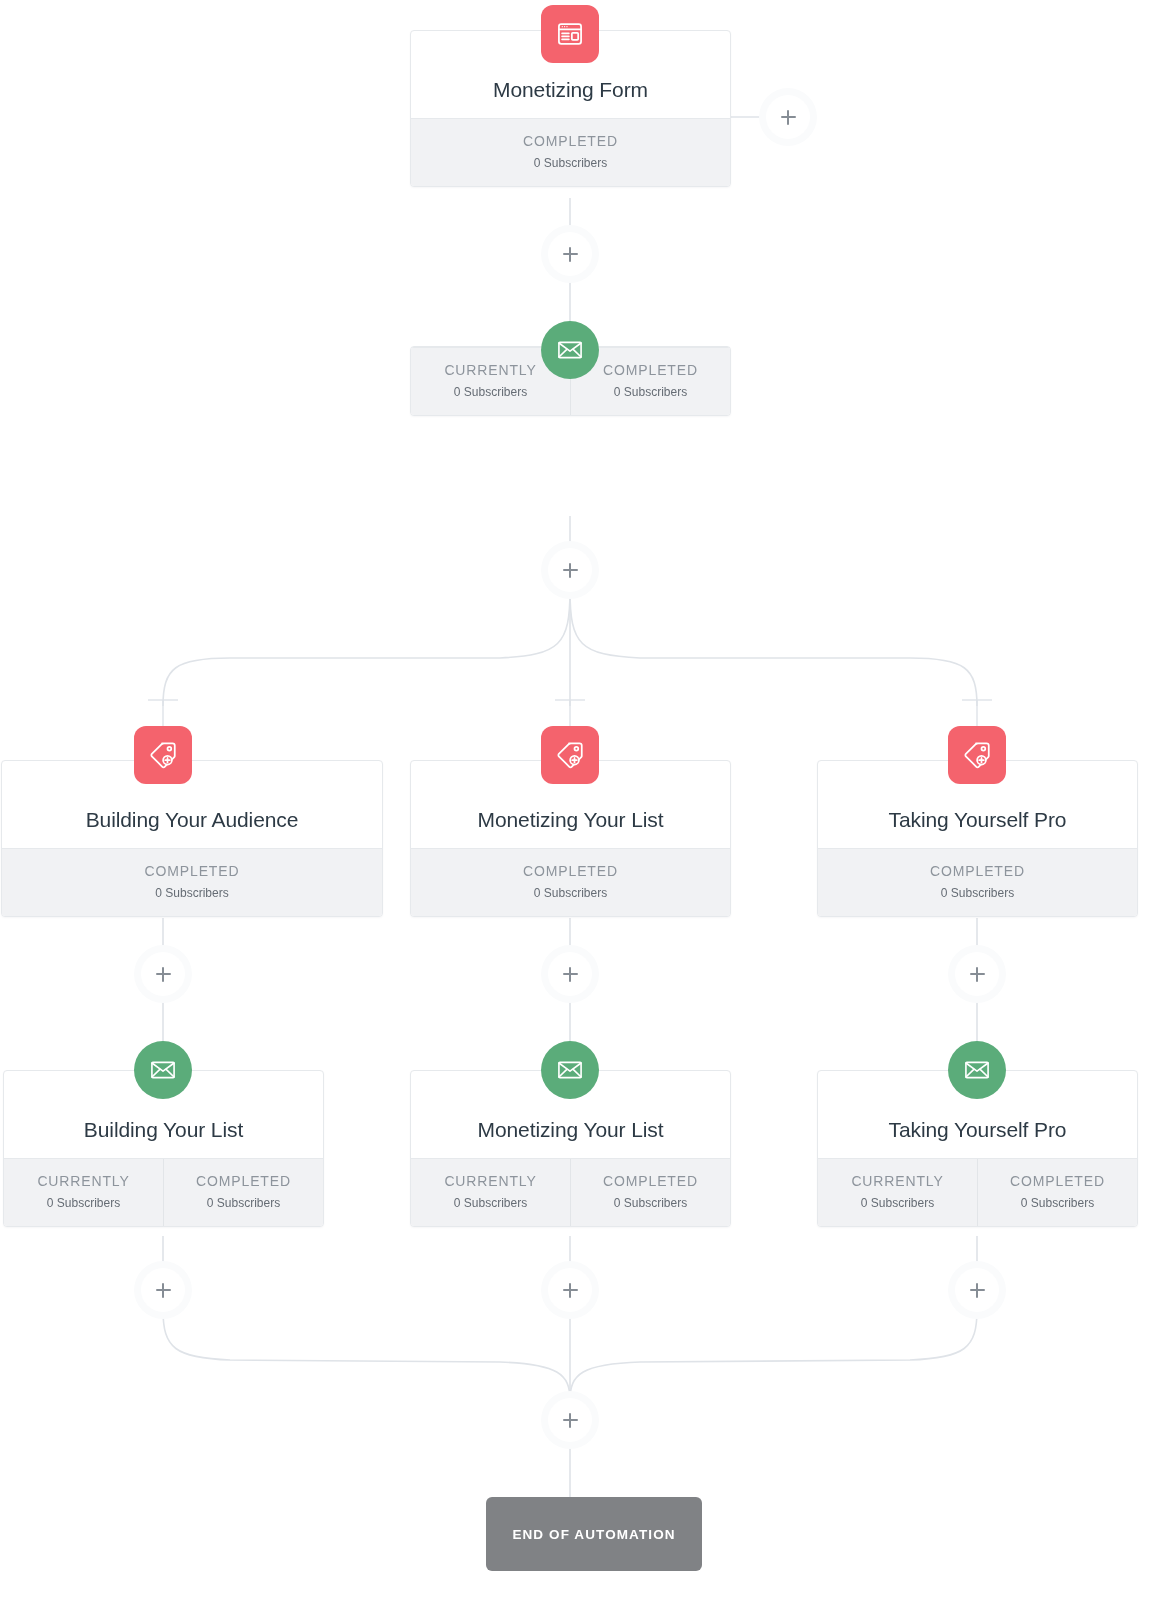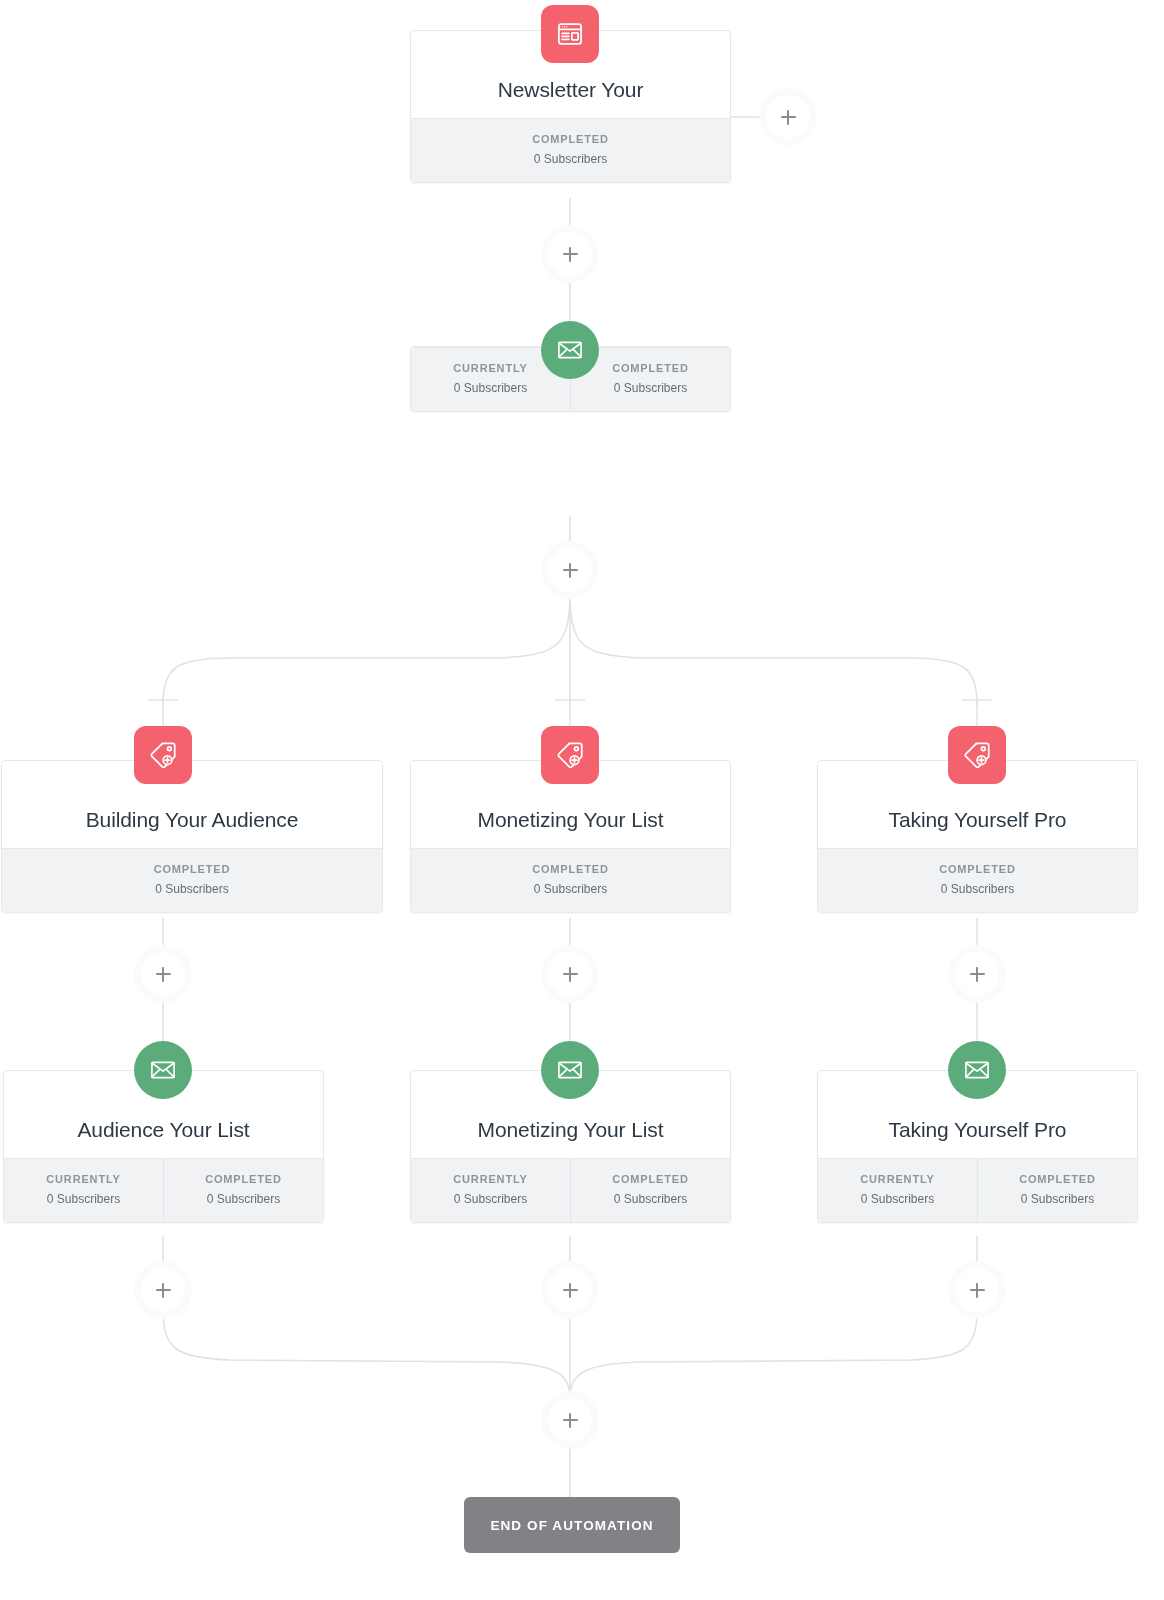--- a/index.html
+++ b/index.html
@@ -48,22 +48,22 @@
     background: #f1f2f4;
     border-top: 1px solid #e6e9ec;
   }
   .stat {
     flex: 1 1 0;
     text-align: center;
     padding: 14px 4px 16px 4px;
   }
   .stat + .stat { border-left: 1px solid #e2e5e8; }
   .stat-label {
-    font-size: 11px;
-    font-weight: 700;
+    font-size: 14px;
+    font-weight: 400;
     letter-spacing: 0.85px;
     color: #8d949c;
     text-transform: uppercase;
     margin-bottom: 7px;
   }
   .stat-value {
     font-size: 12px;
     font-weight: 400;
     color: #656c74;
   }
@@ -179,21 +179,21 @@
                L 500 1362 C 558 1364, 570 1374, 570 1400"></path>
 
       <path d="M977 1310 C 977 1348, 965 1358, 910 1360
                L 640 1362 C 582 1364, 570 1374, 570 1400"></path>
 
       <path d="M570 1440 L 570 1498"></path>
     </g>
   </svg>
 
   <div class="node" style="left:410px; top:30px; width:321px;">
-    <div class="node-title">Newsletter Your</div>
+    <div class="node-title">Monetizing Form</div>
     <div class="node-stats">
       <div class="stat">
         <div class="stat-label">COMPLETED</div>
         <div class="stat-value">0 Subscribers</div>
       </div>
     </div>
   </div>
   <div class="badge square" style="left:541px; top:5px;">
     <span>
       <svg width="28" height="28" viewBox="0 0 24 24" fill="none" stroke="#ffffff" stroke-width="1.5" stroke-linecap="round" stroke-linejoin="round">
@@ -312,21 +312,21 @@
         <path d="M13.8 16.1 L17.4 16.1"></path>
       </svg>
     </span>
   </div>
 
   <div class="plus" style="left:141px; top:952px;"></div>
   <div class="plus" style="left:548px; top:952px;"></div>
   <div class="plus" style="left:955px; top:952px;"></div>
 
   <div class="node" style="left:3px; top:1070px; width:321px;">
-    <div class="node-title">Audience Your List</div>
+    <div class="node-title">Building Your List</div>
     <div class="node-stats">
       <div class="stat">
         <div class="stat-label">CURRENTLY</div>
         <div class="stat-value">0 Subscribers</div>
       </div>
       <div class="stat">
         <div class="stat-label">COMPLETED</div>
         <div class="stat-value">0 Subscribers</div>
       </div>
     </div>
@@ -389,17 +389,17 @@
       </svg>
     </span>
   </div>
 
   <div class="plus" style="left:141px; top:1268px;"></div>
   <div class="plus" style="left:548px; top:1268px;"></div>
   <div class="plus" style="left:955px; top:1268px;"></div>
 
   <div class="plus" style="left:548px; top:1398px;"></div>
 
-  <div class="end-node" style="left:464px; top:1497px; width:216px; height:56px;">
+  <div class="end-node" style="left:486px; top:1497px; width:216px; height:74px;">
     <span class="end-label">END OF AUTOMATION</span>
   </div>
 
 </div>
 
 </body></html>

